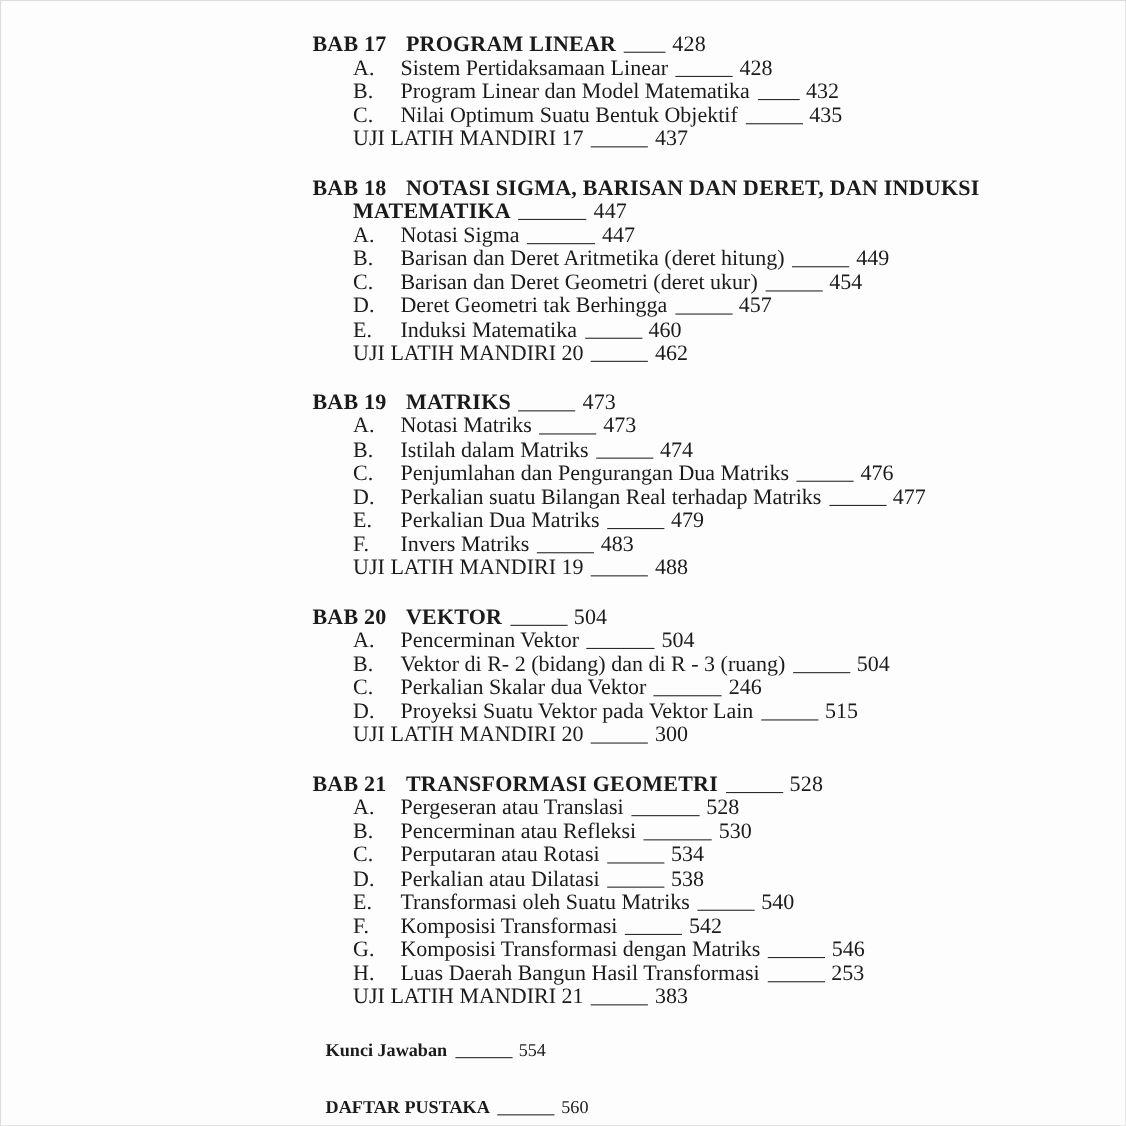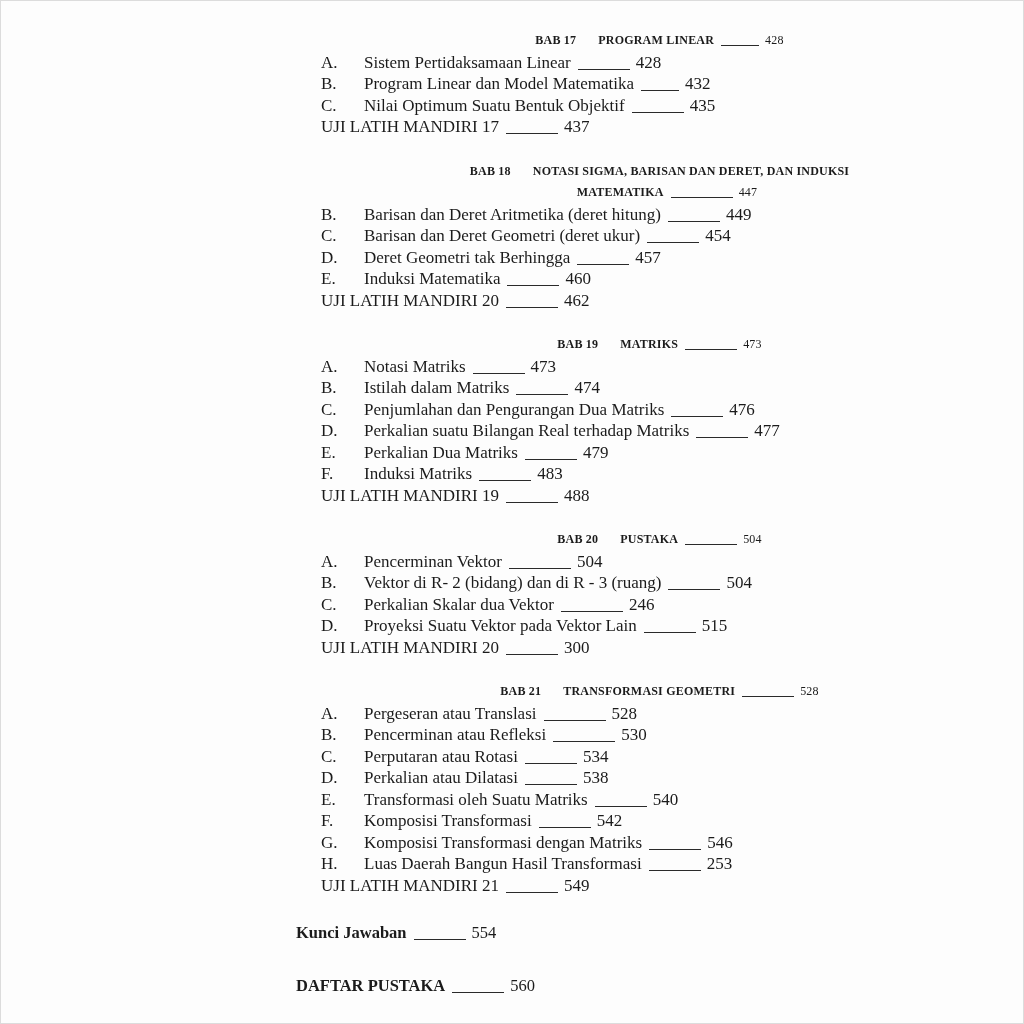--- a/index.html
+++ b/index.html
@@ -14,33 +14,32 @@
       width: 1024px;
       height: 1024px;
       background: #fdfdfd;
       border: 1px solid #dcdcdc;
       overflow: hidden;
       padding: 29px 10px 0 283px;
     }
     .chapter { margin-bottom: 23px; }
     .chap-header {
       font-weight: bold;
-      font-size: 12px;
+      font-size: 20px;
       line-height: 21.5px;
       letter-spacing: 0.2px;
       white-space: nowrap;
-      text-align: center;
     }
     .chap-header .bab {
       display: inline-block;
       width: 85px;
     }
     .chap-header.cont { padding-left: 37px; }
     .row {
-      font-size: 17px;
+      font-size: 20px;
       line-height: 21.5px;
       white-space: nowrap;
       padding-left: 37px;
     }
     .row .letter {
       display: inline-block;
       width: 43px;
     }
     .leader {
       display: inline-block;
@@ -79,64 +78,65 @@
     <div class="row uji"><span class="text">UJI LATIH MANDIRI 17</span><span class="leader"></span><span class="pnum">437</span></div>
   </div>
 
   <div class="chapter">
     <div class="chap-header">
       <span class="bab">BAB 18</span><span class="title">NOTASI SIGMA, BARISAN DAN DERET, DAN INDUKSI</span>
     </div>
     <div class="chap-header cont">
       <span class="title">MATEMATIKA</span><span class="leader long"></span><span class="pnum">447</span>
     </div>
+    <div class="row"><span class="letter">A.</span><span class="text">Notasi Sigma</span><span class="leader long"></span><span class="pnum">447</span></div>
     <div class="row"><span class="letter">B.</span><span class="text">Barisan dan Deret Aritmetika (deret hitung)</span><span class="leader"></span><span class="pnum">449</span></div>
     <div class="row"><span class="letter">C.</span><span class="text">Barisan dan Deret Geometri (deret ukur)</span><span class="leader"></span><span class="pnum">454</span></div>
     <div class="row"><span class="letter">D.</span><span class="text">Deret Geometri tak Berhingga</span><span class="leader"></span><span class="pnum">457</span></div>
     <div class="row"><span class="letter">E.</span><span class="text">Induksi Matematika</span><span class="leader"></span><span class="pnum">460</span></div>
     <div class="row uji"><span class="text">UJI LATIH MANDIRI  20</span><span class="leader"></span><span class="pnum">462</span></div>
   </div>
 
   <div class="chapter">
     <div class="chap-header">
       <span class="bab">BAB 19</span><span class="title">MATRIKS</span><span class="leader"></span><span class="pnum">473</span>
     </div>
     <div class="row"><span class="letter">A.</span><span class="text">Notasi Matriks</span><span class="leader"></span><span class="pnum">473</span></div>
     <div class="row"><span class="letter">B.</span><span class="text">Istilah dalam Matriks</span><span class="leader"></span><span class="pnum">474</span></div>
     <div class="row"><span class="letter">C.</span><span class="text">Penjumlahan dan Pengurangan Dua Matriks</span><span class="leader"></span><span class="pnum">476</span></div>
     <div class="row"><span class="letter">D.</span><span class="text">Perkalian suatu Bilangan Real terhadap Matriks</span><span class="leader"></span><span class="pnum">477</span></div>
     <div class="row"><span class="letter">E.</span><span class="text">Perkalian Dua Matriks</span><span class="leader"></span><span class="pnum">479</span></div>
-    <div class="row"><span class="letter">F.</span><span class="text">Induksi Matriks</span><span class="leader"></span><span class="pnum">483</span></div>
+    <div class="row"><span class="letter">F.</span><span class="text">Invers Matriks</span><span class="leader"></span><span class="pnum">483</span></div>
     <div class="row uji"><span class="text">UJI LATIH MANDIRI 19</span><span class="leader"></span><span class="pnum">488</span></div>
   </div>
 
   <div class="chapter">
     <div class="chap-header">
-      <span class="bab">BAB 20</span><span class="title">PUSTAKA</span><span class="leader"></span><span class="pnum">504</span>
+      <span class="bab">BAB 20</span><span class="title">VEKTOR</span><span class="leader"></span><span class="pnum">504</span>
     </div>
     <div class="row"><span class="letter">A.</span><span class="text">Pencerminan Vektor</span><span class="leader long"></span><span class="pnum">504</span></div>
     <div class="row"><span class="letter">B.</span><span class="text">Vektor di R- 2 (bidang) dan di R - 3 (ruang)</span><span class="leader"></span><span class="pnum">504</span></div>
     <div class="row"><span class="letter">C.</span><span class="text">Perkalian Skalar dua Vektor</span><span class="leader long"></span><span class="pnum">246</span></div>
     <div class="row"><span class="letter">D.</span><span class="text">Proyeksi Suatu Vektor pada Vektor Lain</span><span class="leader"></span><span class="pnum">515</span></div>
     <div class="row uji"><span class="text">UJI LATIH MANDIRI 20</span><span class="leader"></span><span class="pnum">300</span></div>
   </div>
 
   <div class="chapter">
     <div class="chap-header">
       <span class="bab">BAB 21</span><span class="title">TRANSFORMASI GEOMETRI</span><span class="leader"></span><span class="pnum">528</span>
     </div>
     <div class="row"><span class="letter">A.</span><span class="text">Pergeseran atau Translasi</span><span class="leader long"></span><span class="pnum">528</span></div>
     <div class="row"><span class="letter">B.</span><span class="text">Pencerminan atau Refleksi</span><span class="leader long"></span><span class="pnum">530</span></div>
     <div class="row"><span class="letter">C.</span><span class="text">Perputaran atau Rotasi</span><span class="leader"></span><span class="pnum">534</span></div>
     <div class="row"><span class="letter">D.</span><span class="text">Perkalian atau Dilatasi</span><span class="leader"></span><span class="pnum">538</span></div>
     <div class="row"><span class="letter">E.</span><span class="text">Transformasi oleh Suatu Matriks</span><span class="leader"></span><span class="pnum">540</span></div>
     <div class="row"><span class="letter">F.</span><span class="text">Komposisi Transformasi</span><span class="leader"></span><span class="pnum">542</span></div>
     <div class="row"><span class="letter">G.</span><span class="text">Komposisi Transformasi dengan Matriks</span><span class="leader"></span><span class="pnum">546</span></div>
     <div class="row"><span class="letter">H.</span><span class="text">Luas Daerah Bangun Hasil Transformasi</span><span class="leader"></span><span class="pnum">253</span></div>
-    <div class="row uji"><span class="text">UJI LATIH MANDIRI 21</span><span class="leader"></span><span class="pnum">549</span></div>
+    <div class="row uji"><span class="text">UJI LATIH MANDIRI 21</span><span class="leader"></span><span class="pnum">383</span></div>
   </div>
 
   <div class="extra kunci">
     <span class="extra-title">Kunci Jawaban</span><span class="leader"></span><span class="pnum">554</span>
   </div>
   <div class="extra daftar">
     <span class="extra-title">DAFTAR PUSTAKA</span><span class="leader"></span><span class="pnum">560</span>
   </div>
 
 </div>

